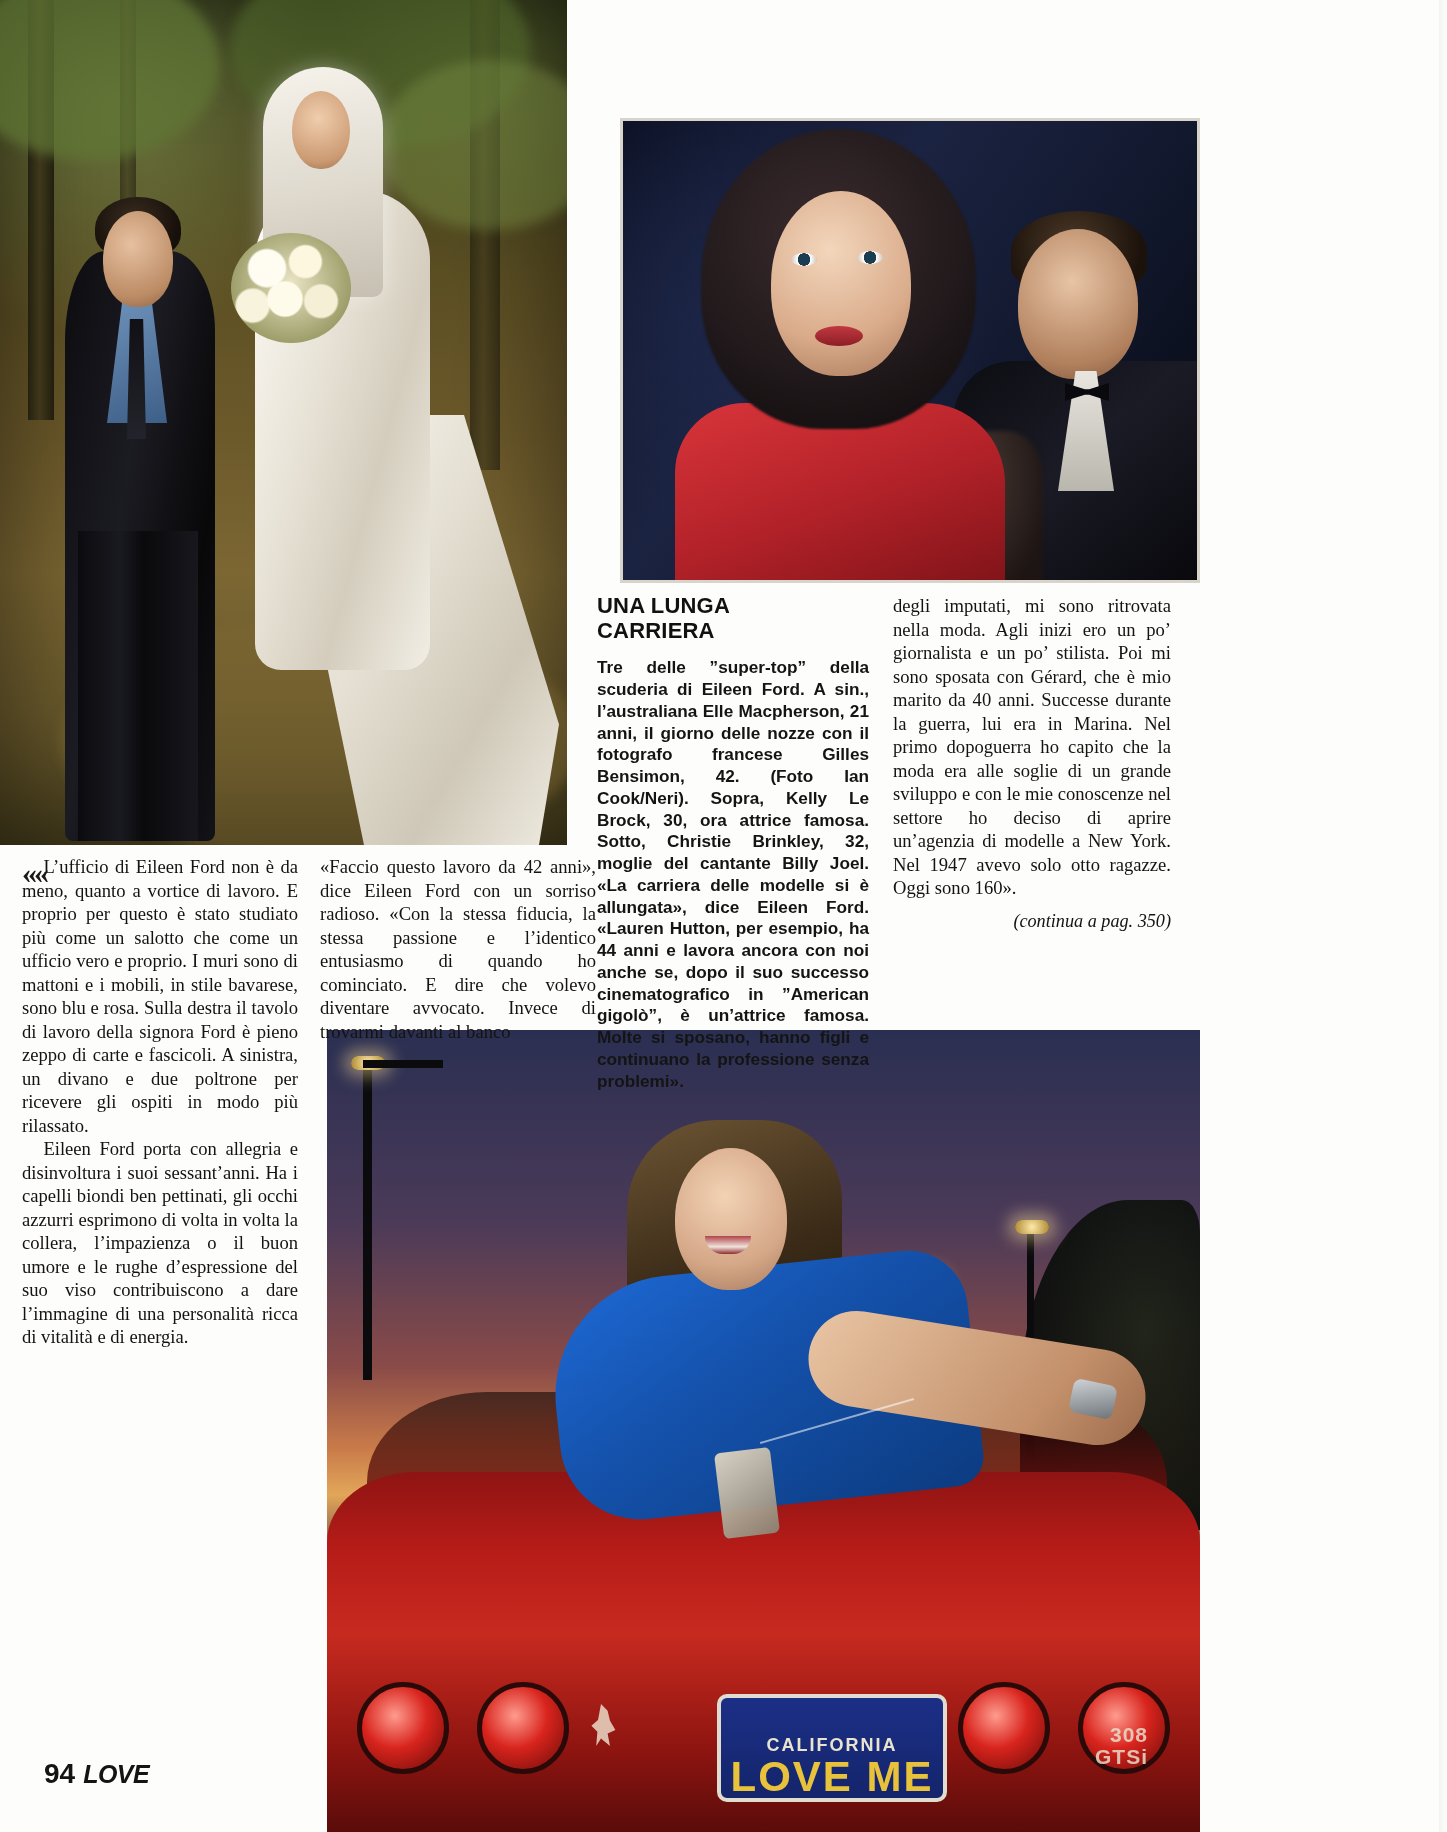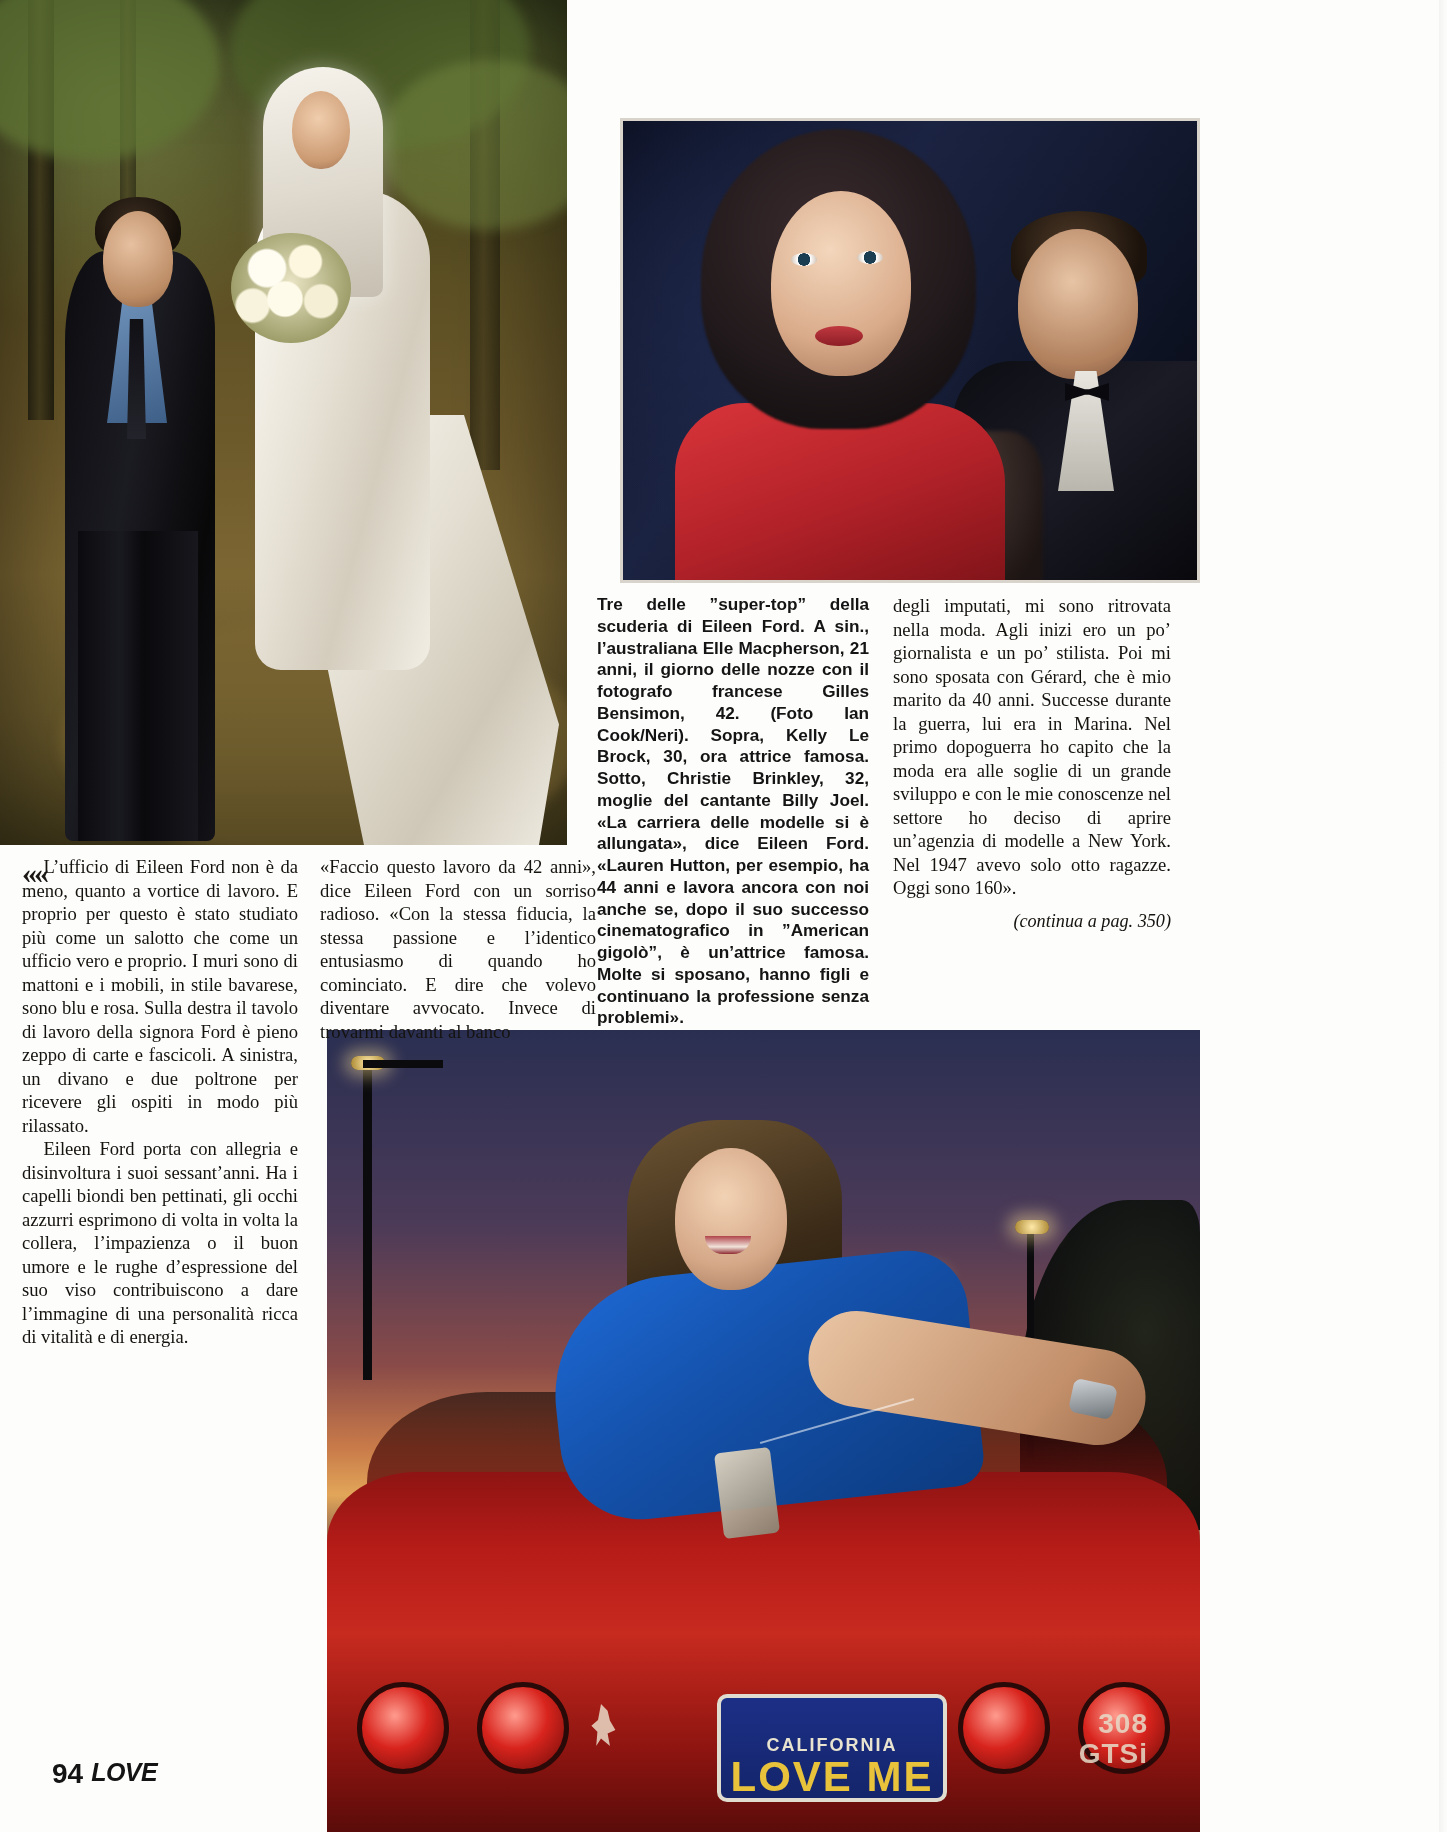--- a/index.html
+++ b/index.html
@@ -224,21 +224,21 @@
   #photo-ferrari .plate .state {
     font-family: "Liberation Sans", sans-serif;
     font-size: 18px; letter-spacing: 2px; color: #e9e4cf; font-weight: bold;
   }
   #photo-ferrari .plate .num {
     font-family: "Liberation Sans", sans-serif;
     font-size: 42px; letter-spacing: 2px; color: #e9c23b; font-weight: bold; line-height: 1;
   }
   #photo-ferrari .badge-308 {
     position: absolute; right: 52px; bottom: 64px;
-    font-family: "Liberation Sans", sans-serif; font-size: 28px; font-weight: bold;
+    font-family: "Liberation Sans", sans-serif; font-size: 21px; font-weight: bold;
     color: #e7dcc9; letter-spacing: 1px; text-align: right; line-height: 1.05;
     opacity: .85;
   }
   #photo-ferrari .prancing {
     position: absolute; left: 262px; bottom: 86px; width: 30px; height: 42px;
     background: #efe6d2; opacity: .8;
     clip-path: polygon(40% 0, 62% 16%, 70% 40%, 88% 62%, 62% 70%, 70% 100%, 40% 82%, 24% 100%, 28% 66%, 8% 52%, 30% 38%);
   }
   #photo-ferrari .model-hair {
     position: absolute; left: 300px; top: 90px; width: 215px; height: 330px;
@@ -340,21 +340,21 @@
   #col3 .qword { font-family: "Liberation Sans", sans-serif; font-weight: bold; font-size: 17.4px; }
   #col3 .cont {
     display: block; margin-top: 10px; text-align: right; font-style: italic; text-indent: 0;
     font-size: 18.2px;
   }
 
   
   #folio {
     position: absolute; left: 44px; bottom: 42px;
     font-family: "Liberation Sans", sans-serif;
-    display: flex; align-items: flex-start; gap: 8px; margin-left: 8px;
+    display: flex; align-items: center; gap: 8px;
   }
   #folio .num { font-size: 28px; font-weight: bold; color: #141414; }
   #folio .mag { font-size: 25px; font-weight: bold; font-style: italic; letter-spacing: -.5px; color: #141414; }
 
   .paper-edge {
     position: absolute; right: 0; top: 0; width: 8px; height: 100%;
     background: linear-gradient(90deg, rgba(0,0,0,0.04), rgba(0,0,0,0));
   }
 </style>
 </head>
@@ -444,20 +444,24 @@
   <div class="col" id="col1">
     <p>L’ufficio di Eileen Ford non è da meno, quanto a vortice di lavoro. E proprio per questo è stato studiato più come un salotto che come un ufficio vero e proprio. I muri sono di mattoni e i mobili, in stile bavarese, sono blu e rosa. Sulla destra il tavolo di lavoro della signora Ford è pieno zeppo di carte e fascicoli. A sinistra, un divano e due poltrone per ricevere gli ospiti in modo più rilassato.</p>
     <p>Eileen Ford porta con allegria e disinvoltura i suoi sessant’anni. Ha i capelli biondi ben pettinati, gli occhi azzurri esprimono di volta in volta la collera, l’impazienza o il buon umore e le rughe d’espressione del suo viso contribuiscono a dare l’immagine di una personalità ricca di vitalità e di energia.</p>
   </div>
 
   <div class="col" id="col2">
     <p class="first">«Faccio questo lavoro da 42 anni», dice Eileen Ford con un sorriso radioso. «Con la stessa fiducia, la stessa passione e l’identico entusiasmo di quando ho cominciato. E dire che volevo diventare avvocato. Invece di trovarmi davanti al banco</p>
   </div>
 
   <div id="sidebar">
+    <h2>
+      <span>UNA LUNGA</span><br>
+      <span>CARRIERA</span>
+    </h2>
     <div class="body">Tre delle ”super-top” della scuderia di Eileen Ford. A sin., l’australiana Elle Macpherson, 21 anni, il giorno delle nozze con il fotografo francese Gilles Bensimon, 42. (Foto Ian Cook/Neri). Sopra, Kelly Le Brock, 30, ora attrice famosa. Sotto, Christie Brinkley, 32, moglie del cantante Billy Joel. «La carriera delle modelle si è allungata», dice Eileen Ford. «Lauren Hutton, per esempio, ha 44 anni e lavora ancora con noi anche se, dopo il suo successo cinematografico in ”American gigolò”, è un’attrice famosa. Molte si sposano, hanno figli e continuano la professione senza problemi».</div>
   </div>
 
   <div id="col3">
     <p class="first">degli imputati, mi sono ritrovata nella moda. Agli inizi ero un po’ giornalista e un po’ stilista. Poi mi sono sposata con Gérard, che è mio marito da 40 anni. Successe durante la guerra, lui era in Marina. Nel primo dopoguerra ho capito che la moda era alle soglie di un grande sviluppo e con le mie conoscenze nel settore ho deciso di aprire un’agenzia di modelle a New York. Nel 1947 avevo solo otto ragazze. Oggi sono 160».</p>
     <span class="cont">(continua a pag. 350)</span>
   </div>
 
   <div id="folio">
     <span class="num">94</span>

